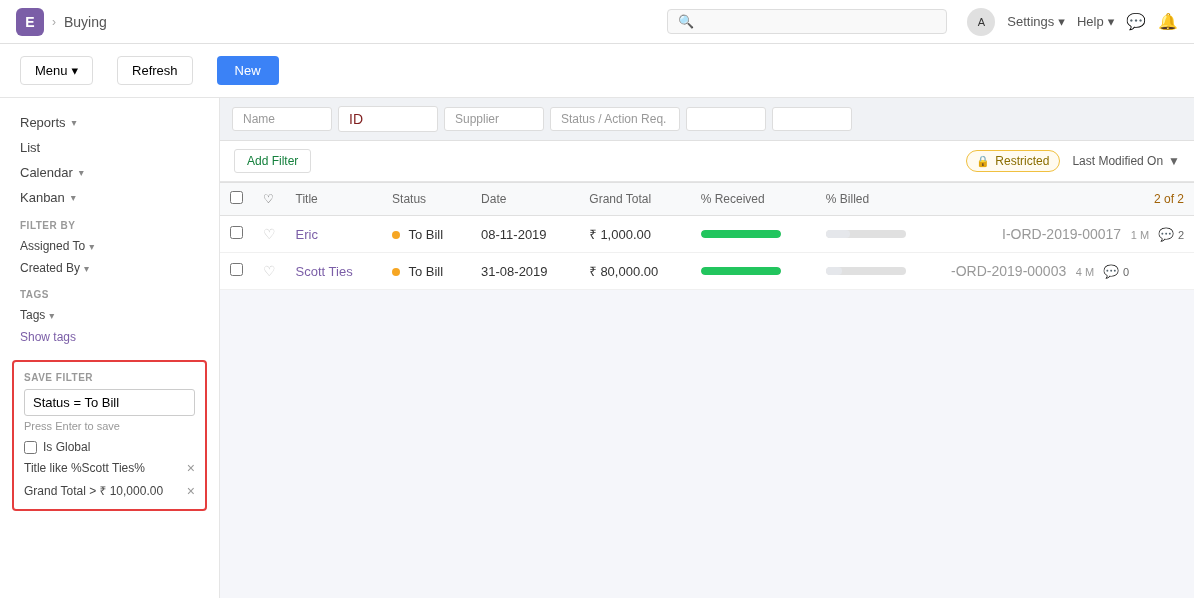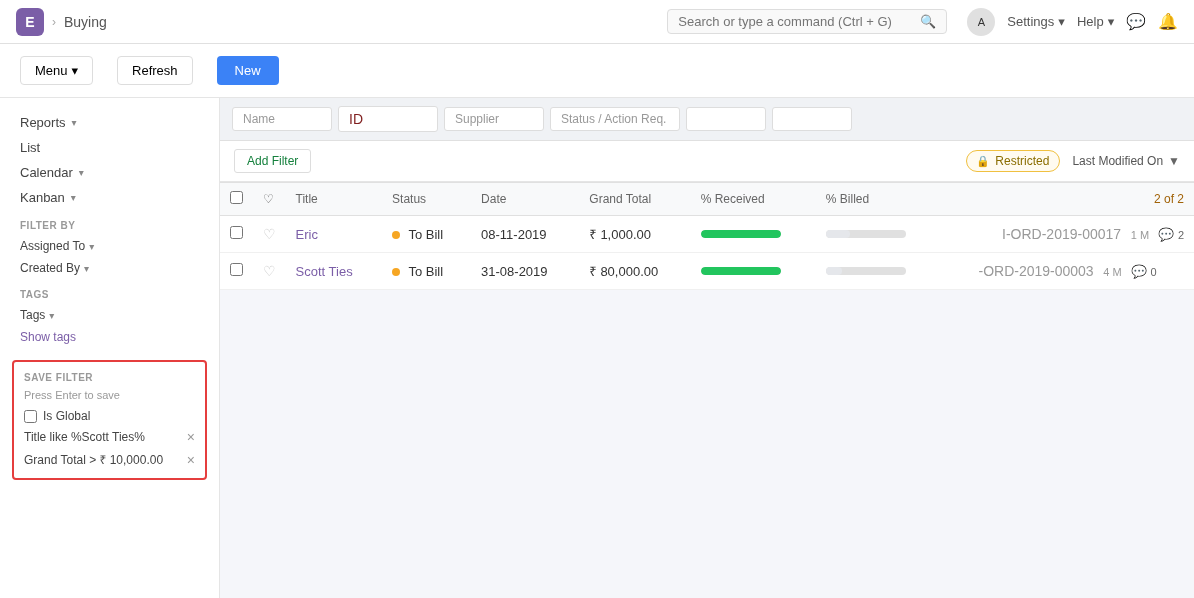--- a/index.html
+++ b/index.html
@@ -142,21 +142,20 @@
     .time-ago { font-size: 11px; color: #999; }
   </style>
 </head>
 <body>
 
 <div class="navbar">
   <div class="navbar-brand">E</div>
   <span class="navbar-chevron">›</span>
   <span class="navbar-section">Buying</span>
   <div class="navbar-search">
-    <input type="text" placeholder="Search or type a command (Ctrl + G)" style="">
     <span>🔍</span>
   </div>
   <div class="navbar-actions">
     <div class="navbar-avatar">A</div>
     <button class="navbar-btn">
       <span>Settings</span> ▾
     </button>
     <button class="navbar-btn">
       <span>Help</span> ▾
     </button>
@@ -207,20 +206,21 @@
 
     <div class="sidebar-section-label">TAGS</div>
     <div class="tags-section">
       <span>Tags</span>
       <span style="font-size:10px;color:#888;">▾</span>
     </div>
     <div class="show-tags">Show tags</div>
 
     <div class="save-filter-box">
       <div class="save-filter-label">SAVE FILTER</div>
+      <input class="save-filter-input" type="text" value="Status = To Bill" style="">
       <div class="save-filter-hint">Press Enter to save</div>
       <div class="save-filter-checkbox">
         <input type="checkbox" style="">
         <span>Is Global</span>
       </div>
       <div class="filter-condition">
         <span>Title like %Scott Ties%</span>
         <span class="remove-btn">×</span>
       </div>
       <div class="filter-condition">
@@ -315,21 +315,21 @@
       <td>
         <div class="progress-bar-container">
           <div class="progress-bar-fill" style="width:100%;"></div>
         </div>
       </td>
       <td>
         <div class="progress-bar-container">
           <div class="progress-bar-fill progress-bar-empty" style="width:20%;background:#e5e7eb;"></div>
         </div>
       </td>
-      <td style="text-align:center;">
+      <td style="text-align:left;">
         <span class="table-row-id">-ORD-2019-00003</span>
         <span class="time-ago" style="margin:0 6px;">4 M</span>
         <span class="count-badge" style="display:inline-flex;">
           <span class="comment-icon">💬</span>
           <span>0</span>
         </span>
       </td>
     </tr>
         </tbody>
     </table>

